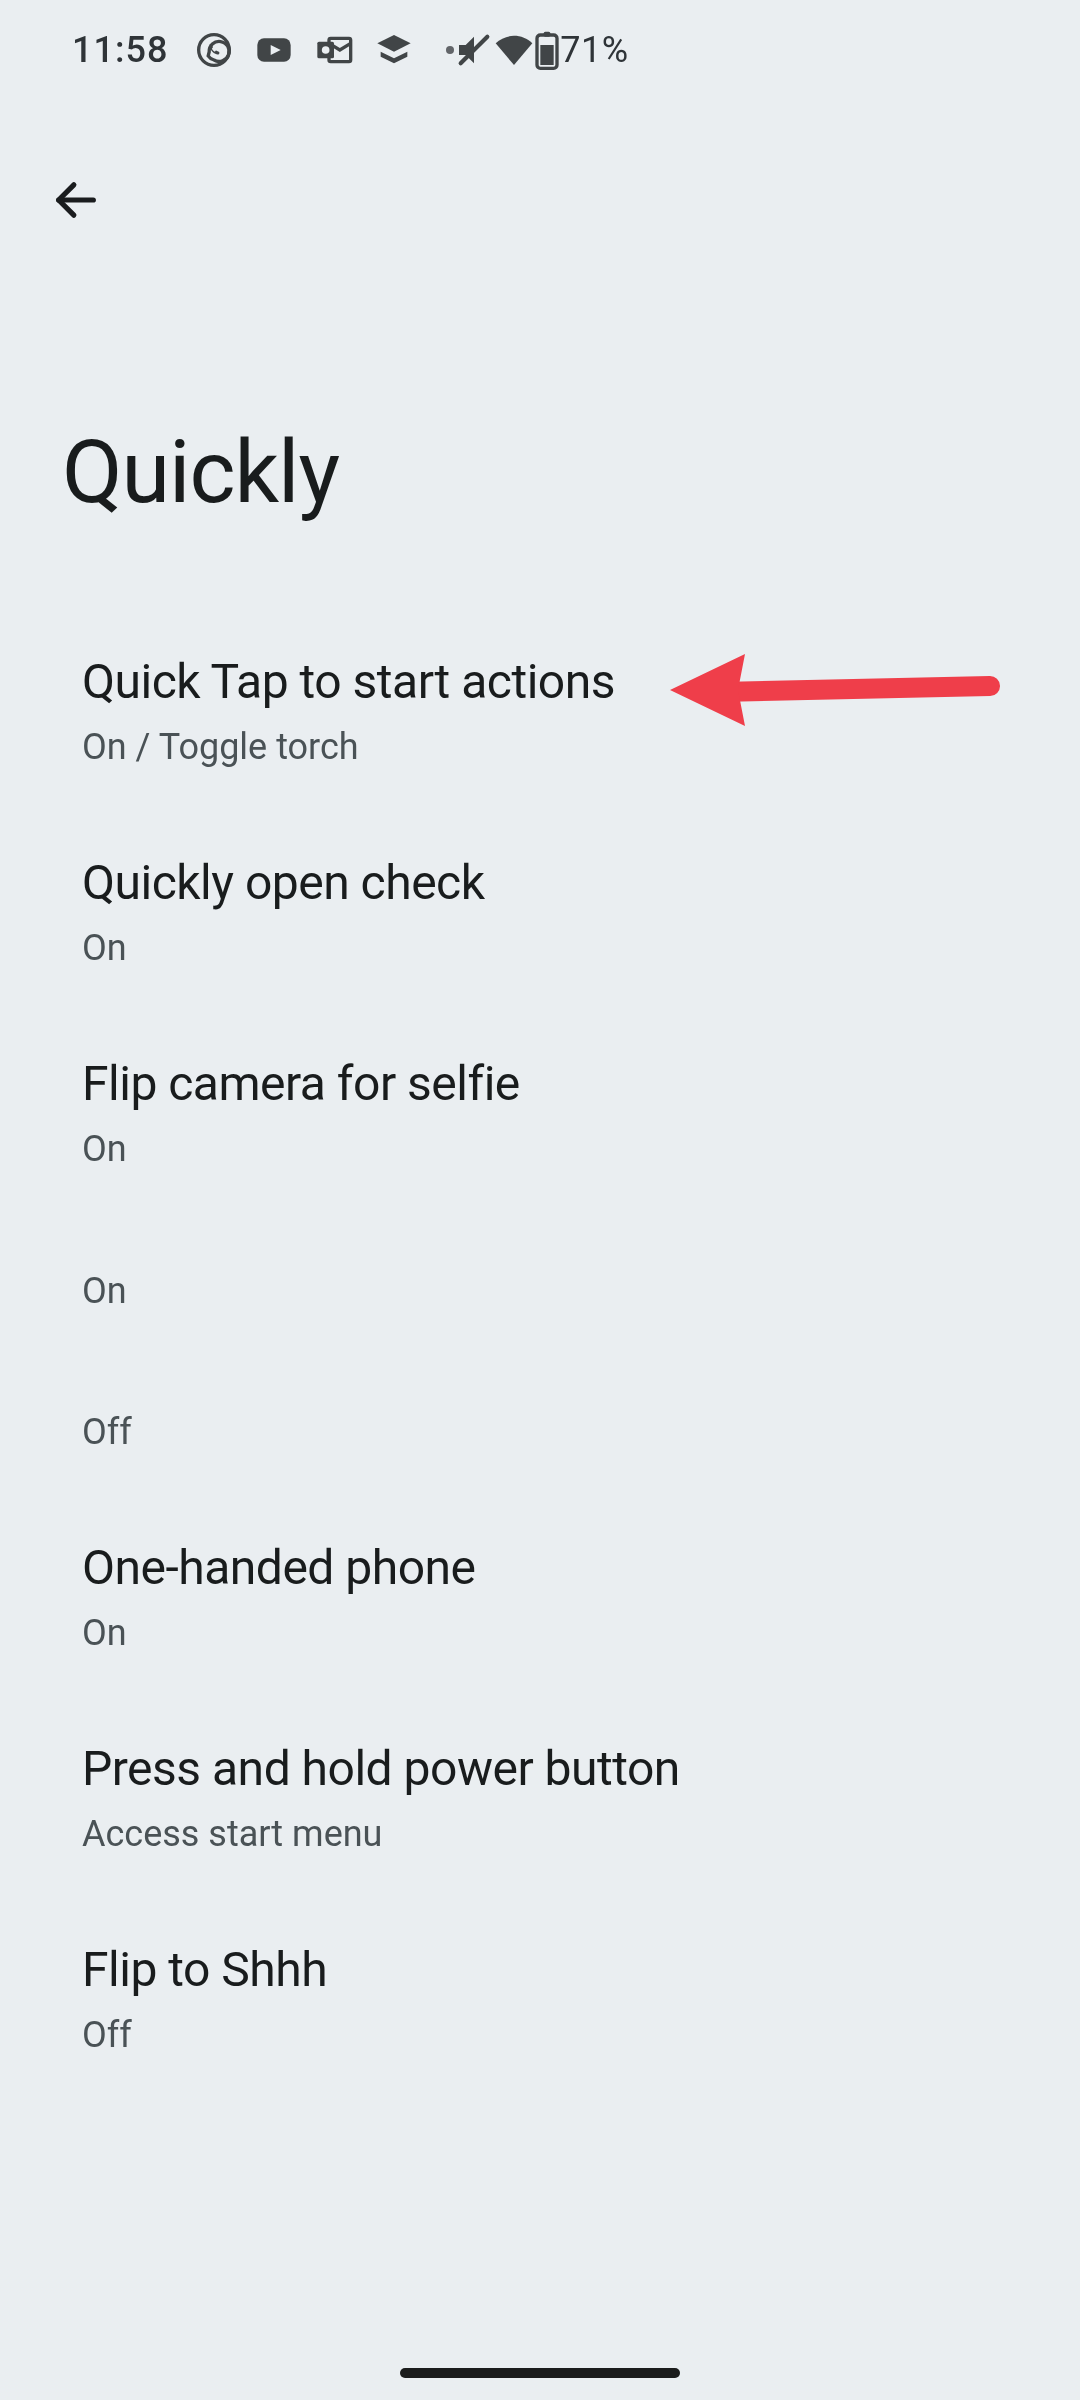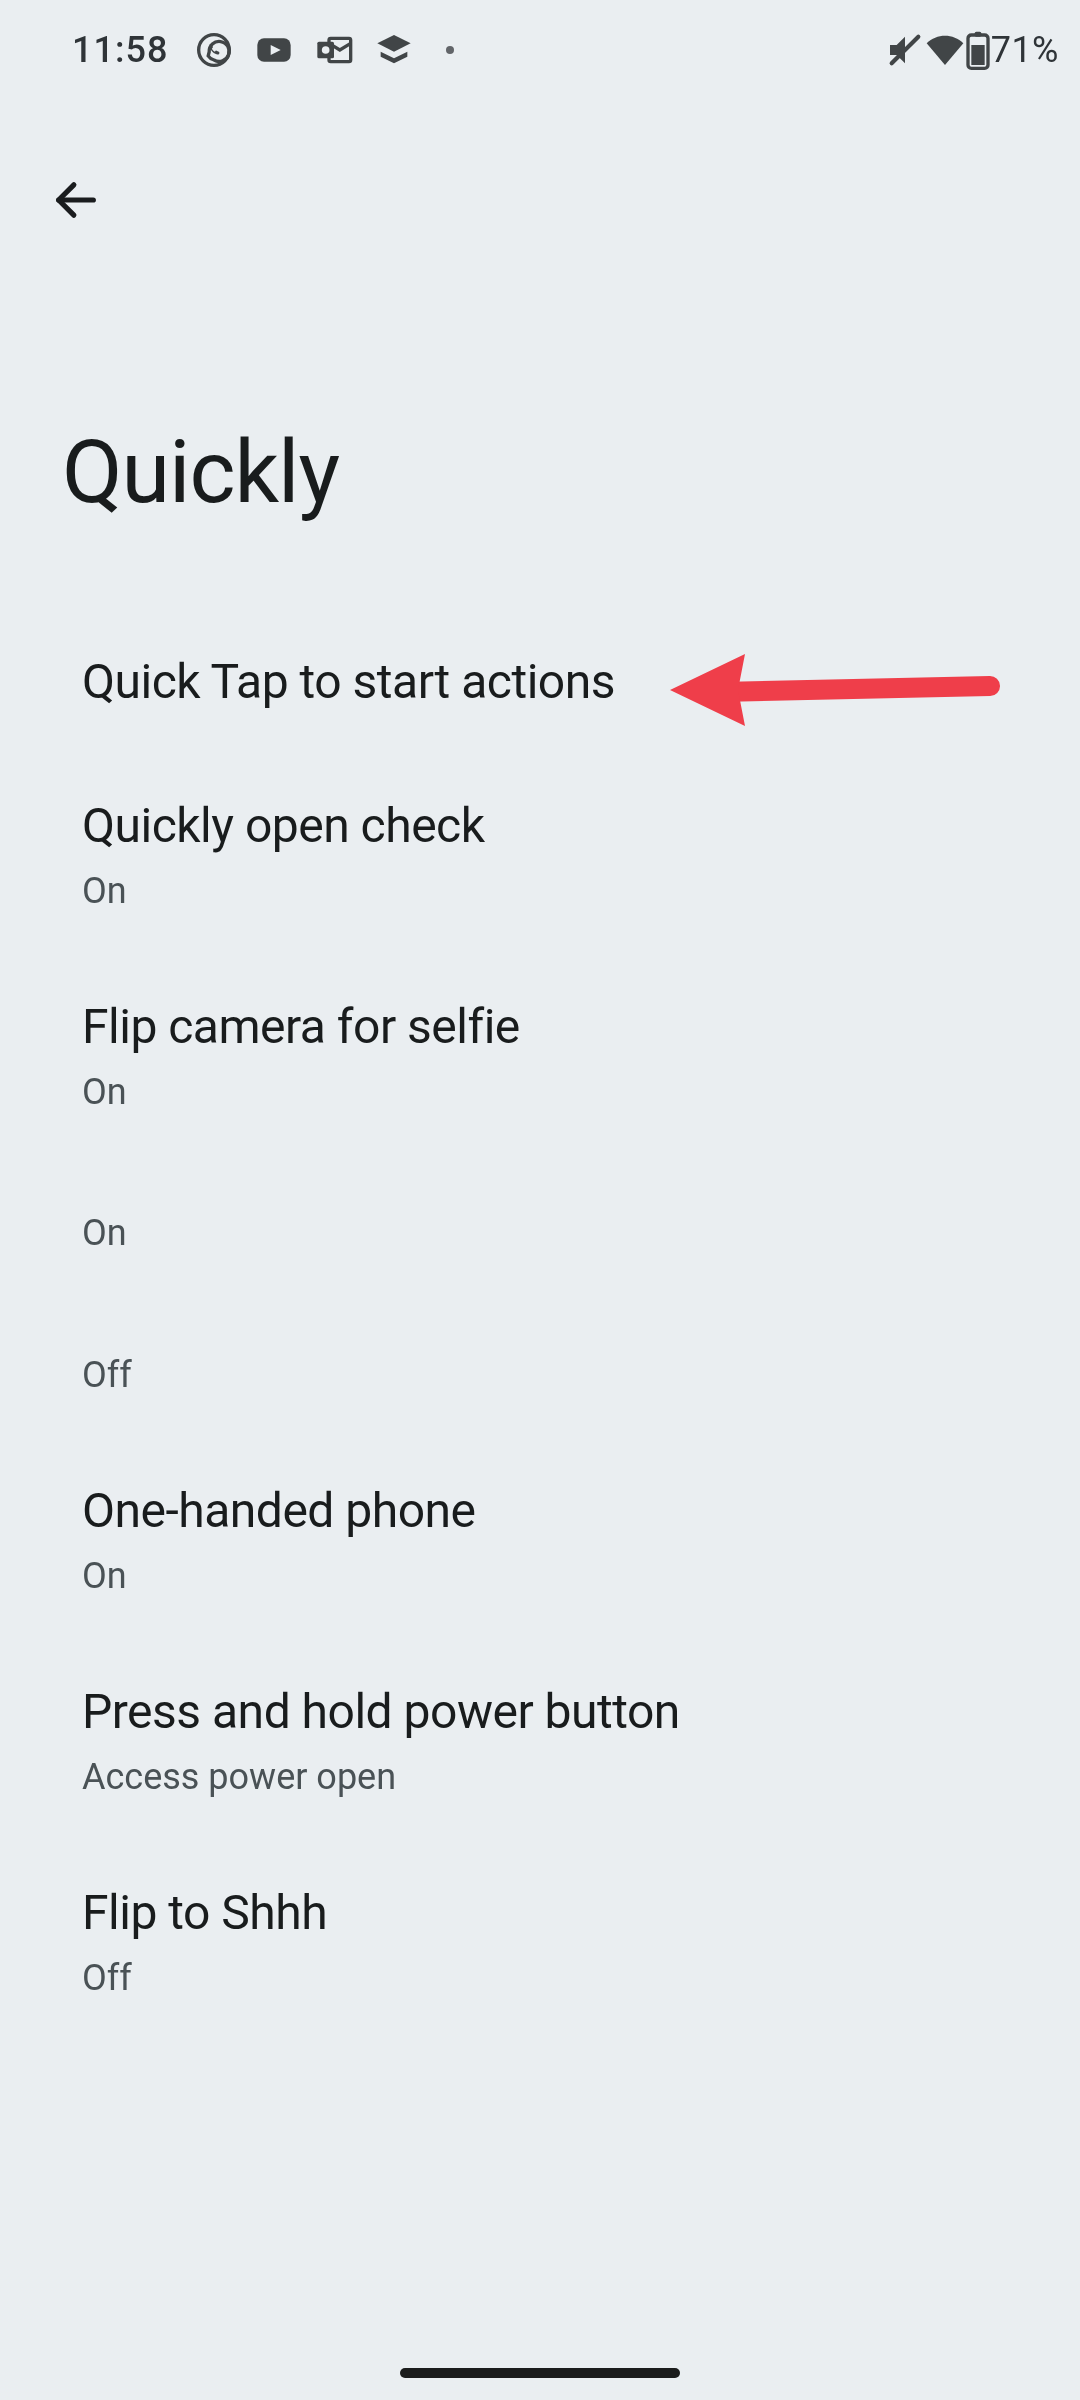--- a/index.html
+++ b/index.html
@@ -8,21 +8,20 @@
     background: #eaeef1;
     font-family: 'Google Sans', 'Roboto', -apple-system, sans-serif;
     color: #1a1c1e;
     position: relative;
     overflow: hidden;
   }
   .status-bar {
     height: 100px;
     display: flex;
     align-items: center;
-    justify-content: space-between;
     padding: 0 21px 0 72px;
     font-size: 36px;
     font-weight: 500;
     color: #2f3438;
   }
   .status-left { display: flex; align-items: center; gap: 20px; }
   .status-right { display: flex; align-items: center; }
   .time { letter-spacing: 1px; font-weight: 500; margin-right: 6px;}
   .sb-icon { width: 40px; height: 40px; color: #414547; }
   .sb-icon svg { width: 100%; height: 100%; display: block; }
@@ -157,20 +156,21 @@
     <path d="M20 12H4"></path>
       <path d="M11 5l-7 7 7 7"></path>
   </svg>
 </div>
 
 <h1 class="page-title">Quickly</h1>
 
 <div class="list">
   <div class="row">
     <div class="row-title">Quick Tap to start actions</div>
+    <div class="row-sub">On / Toggle torch</div>
   </div>
   <div class="row">
     <div class="row-title">Quickly open check</div>
     <div class="row-sub">On</div>
   </div>
   <div class="row">
     <div class="row-title">Flip camera for selfie</div>
     <div class="row-sub">On</div>
   </div>
   <div class="row">
@@ -178,21 +178,21 @@
   </div>
   <div class="row">
     <div class="row-sub">Off</div>
   </div>
   <div class="row">
     <div class="row-title">One-handed phone</div>
     <div class="row-sub">On</div>
   </div>
   <div class="row">
     <div class="row-title">Press and hold power button</div>
-    <div class="row-sub">Access power open</div>
+    <div class="row-sub">Access start menu</div>
   </div>
   <div class="row">
     <div class="row-title">Flip to Shhh</div>
     <div class="row-sub">Off</div>
   </div>
 </div>
 
 <div class="arrow-annot">
   <svg viewBox="0 0 340 100">
     <path d="M330 46 L60 52" stroke="#ef3e4a" stroke-width="20" stroke-linecap="round" fill="none"></path>

